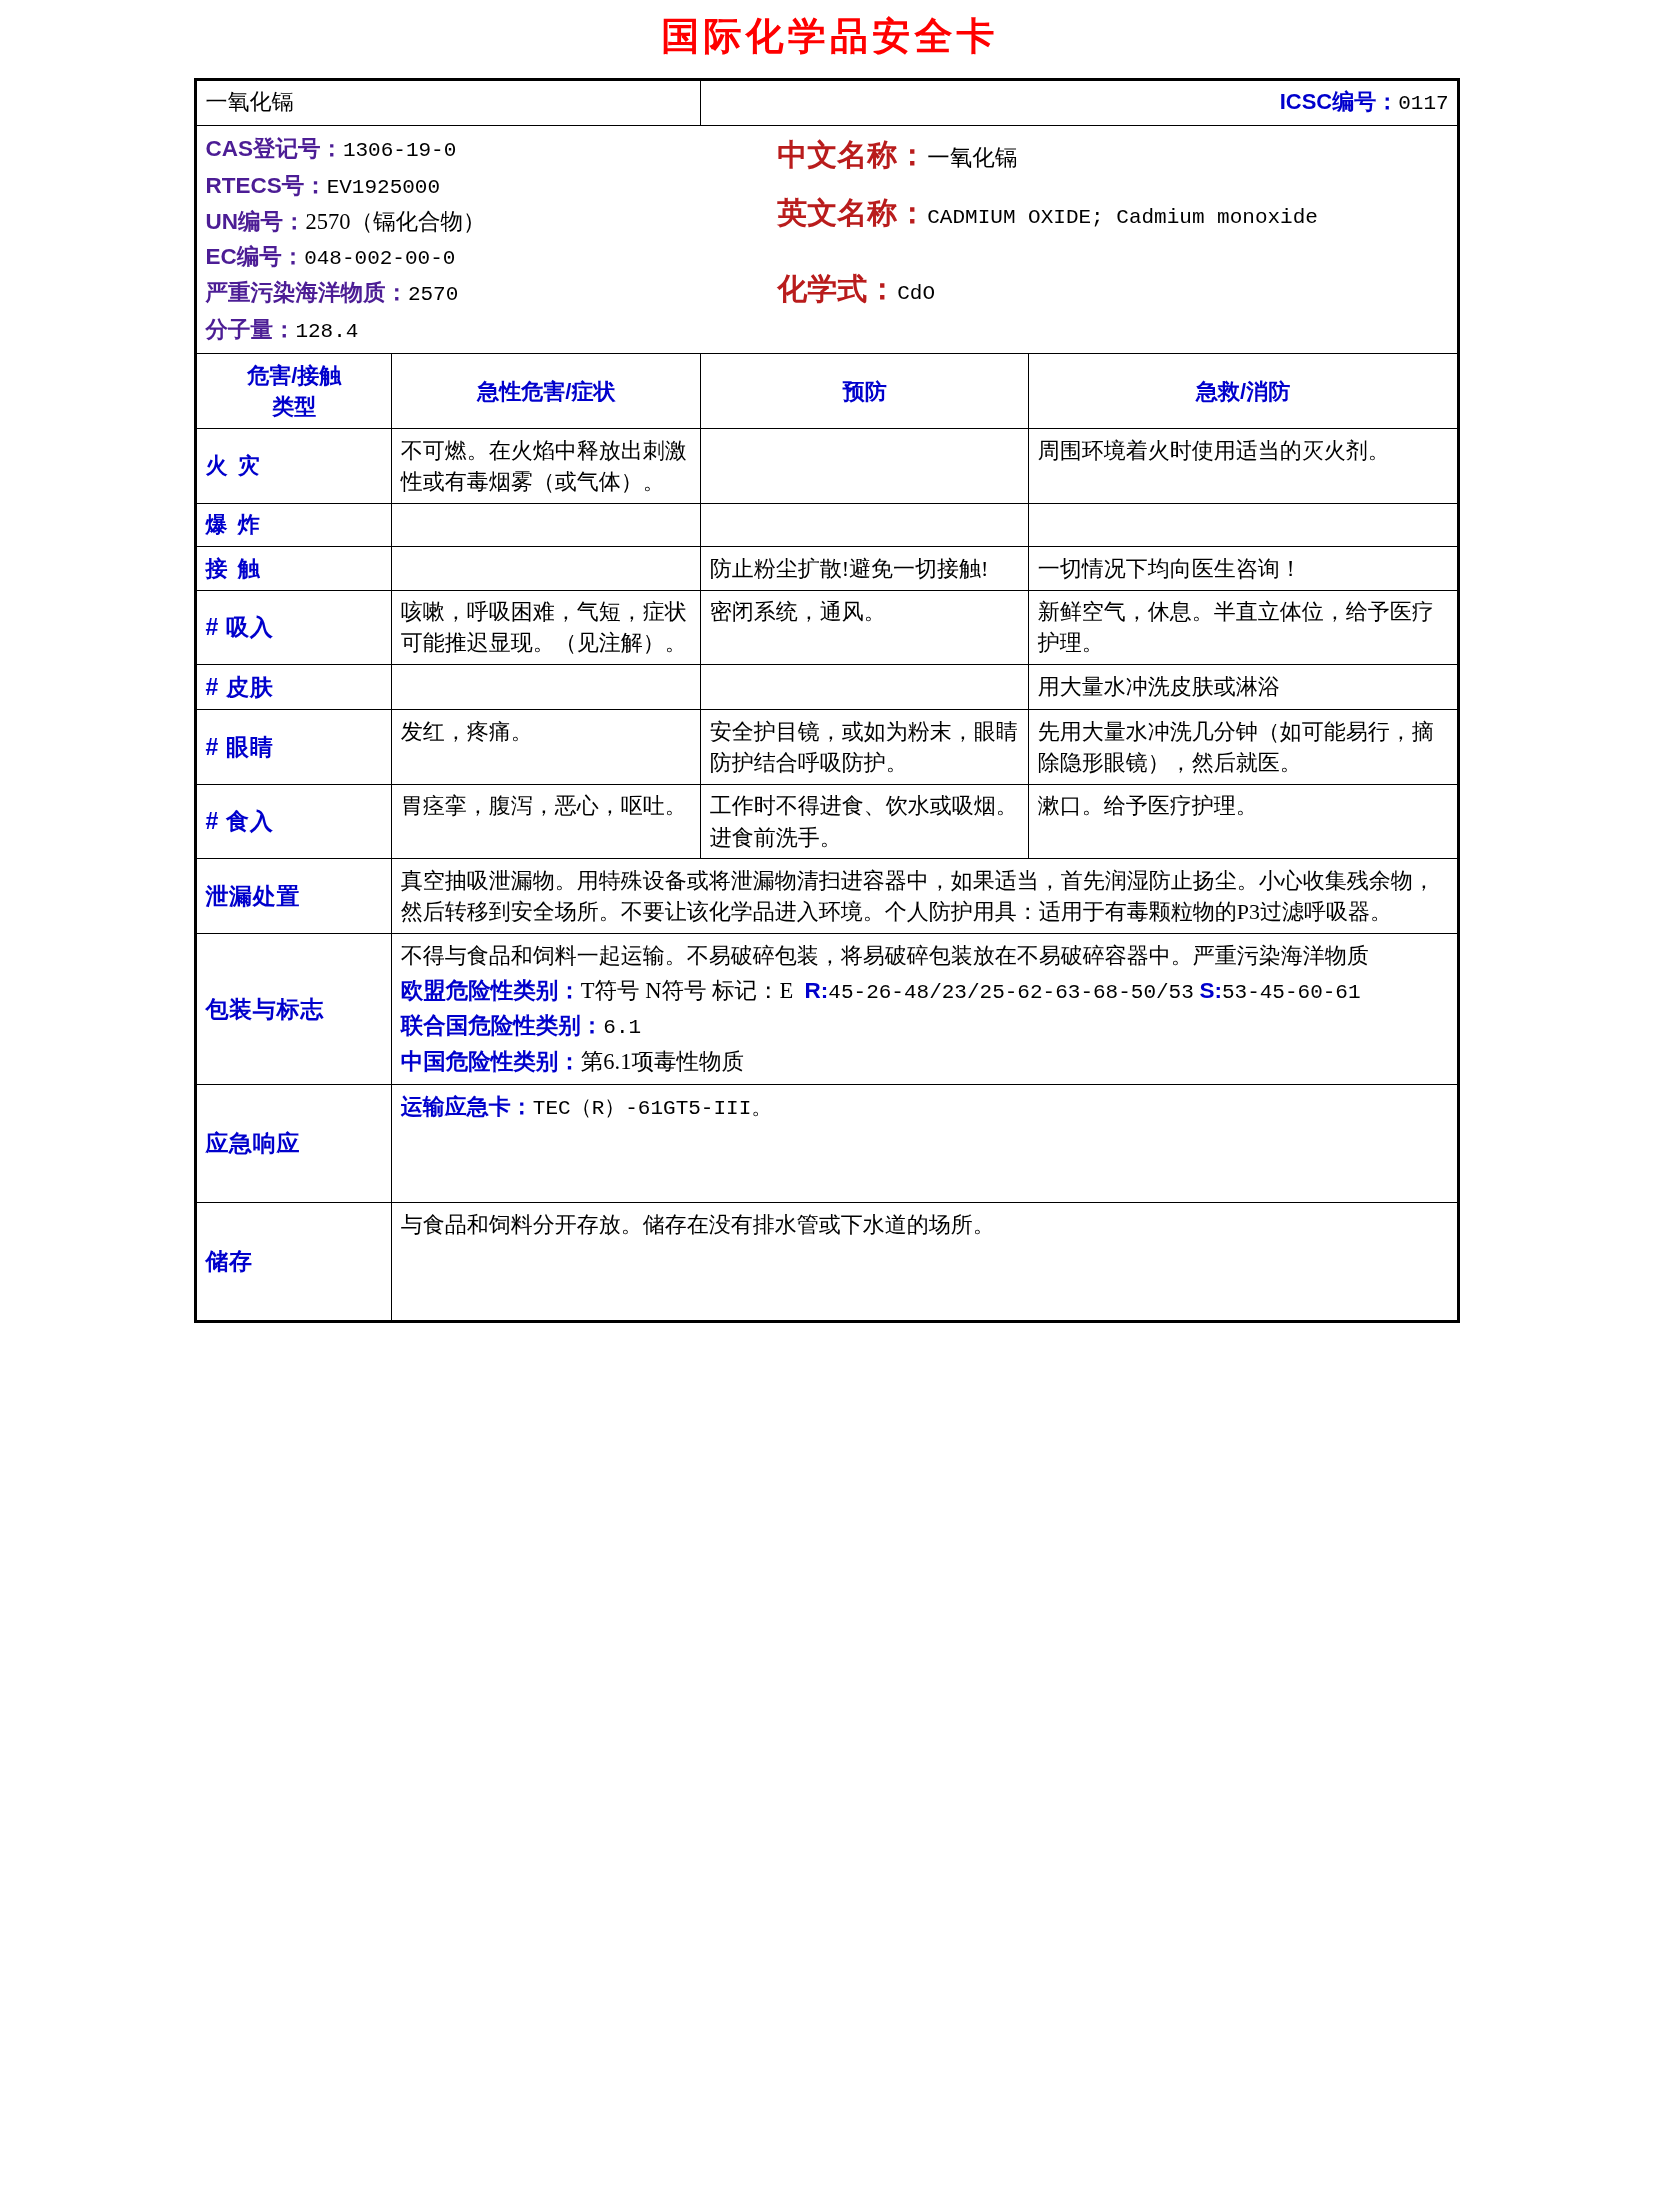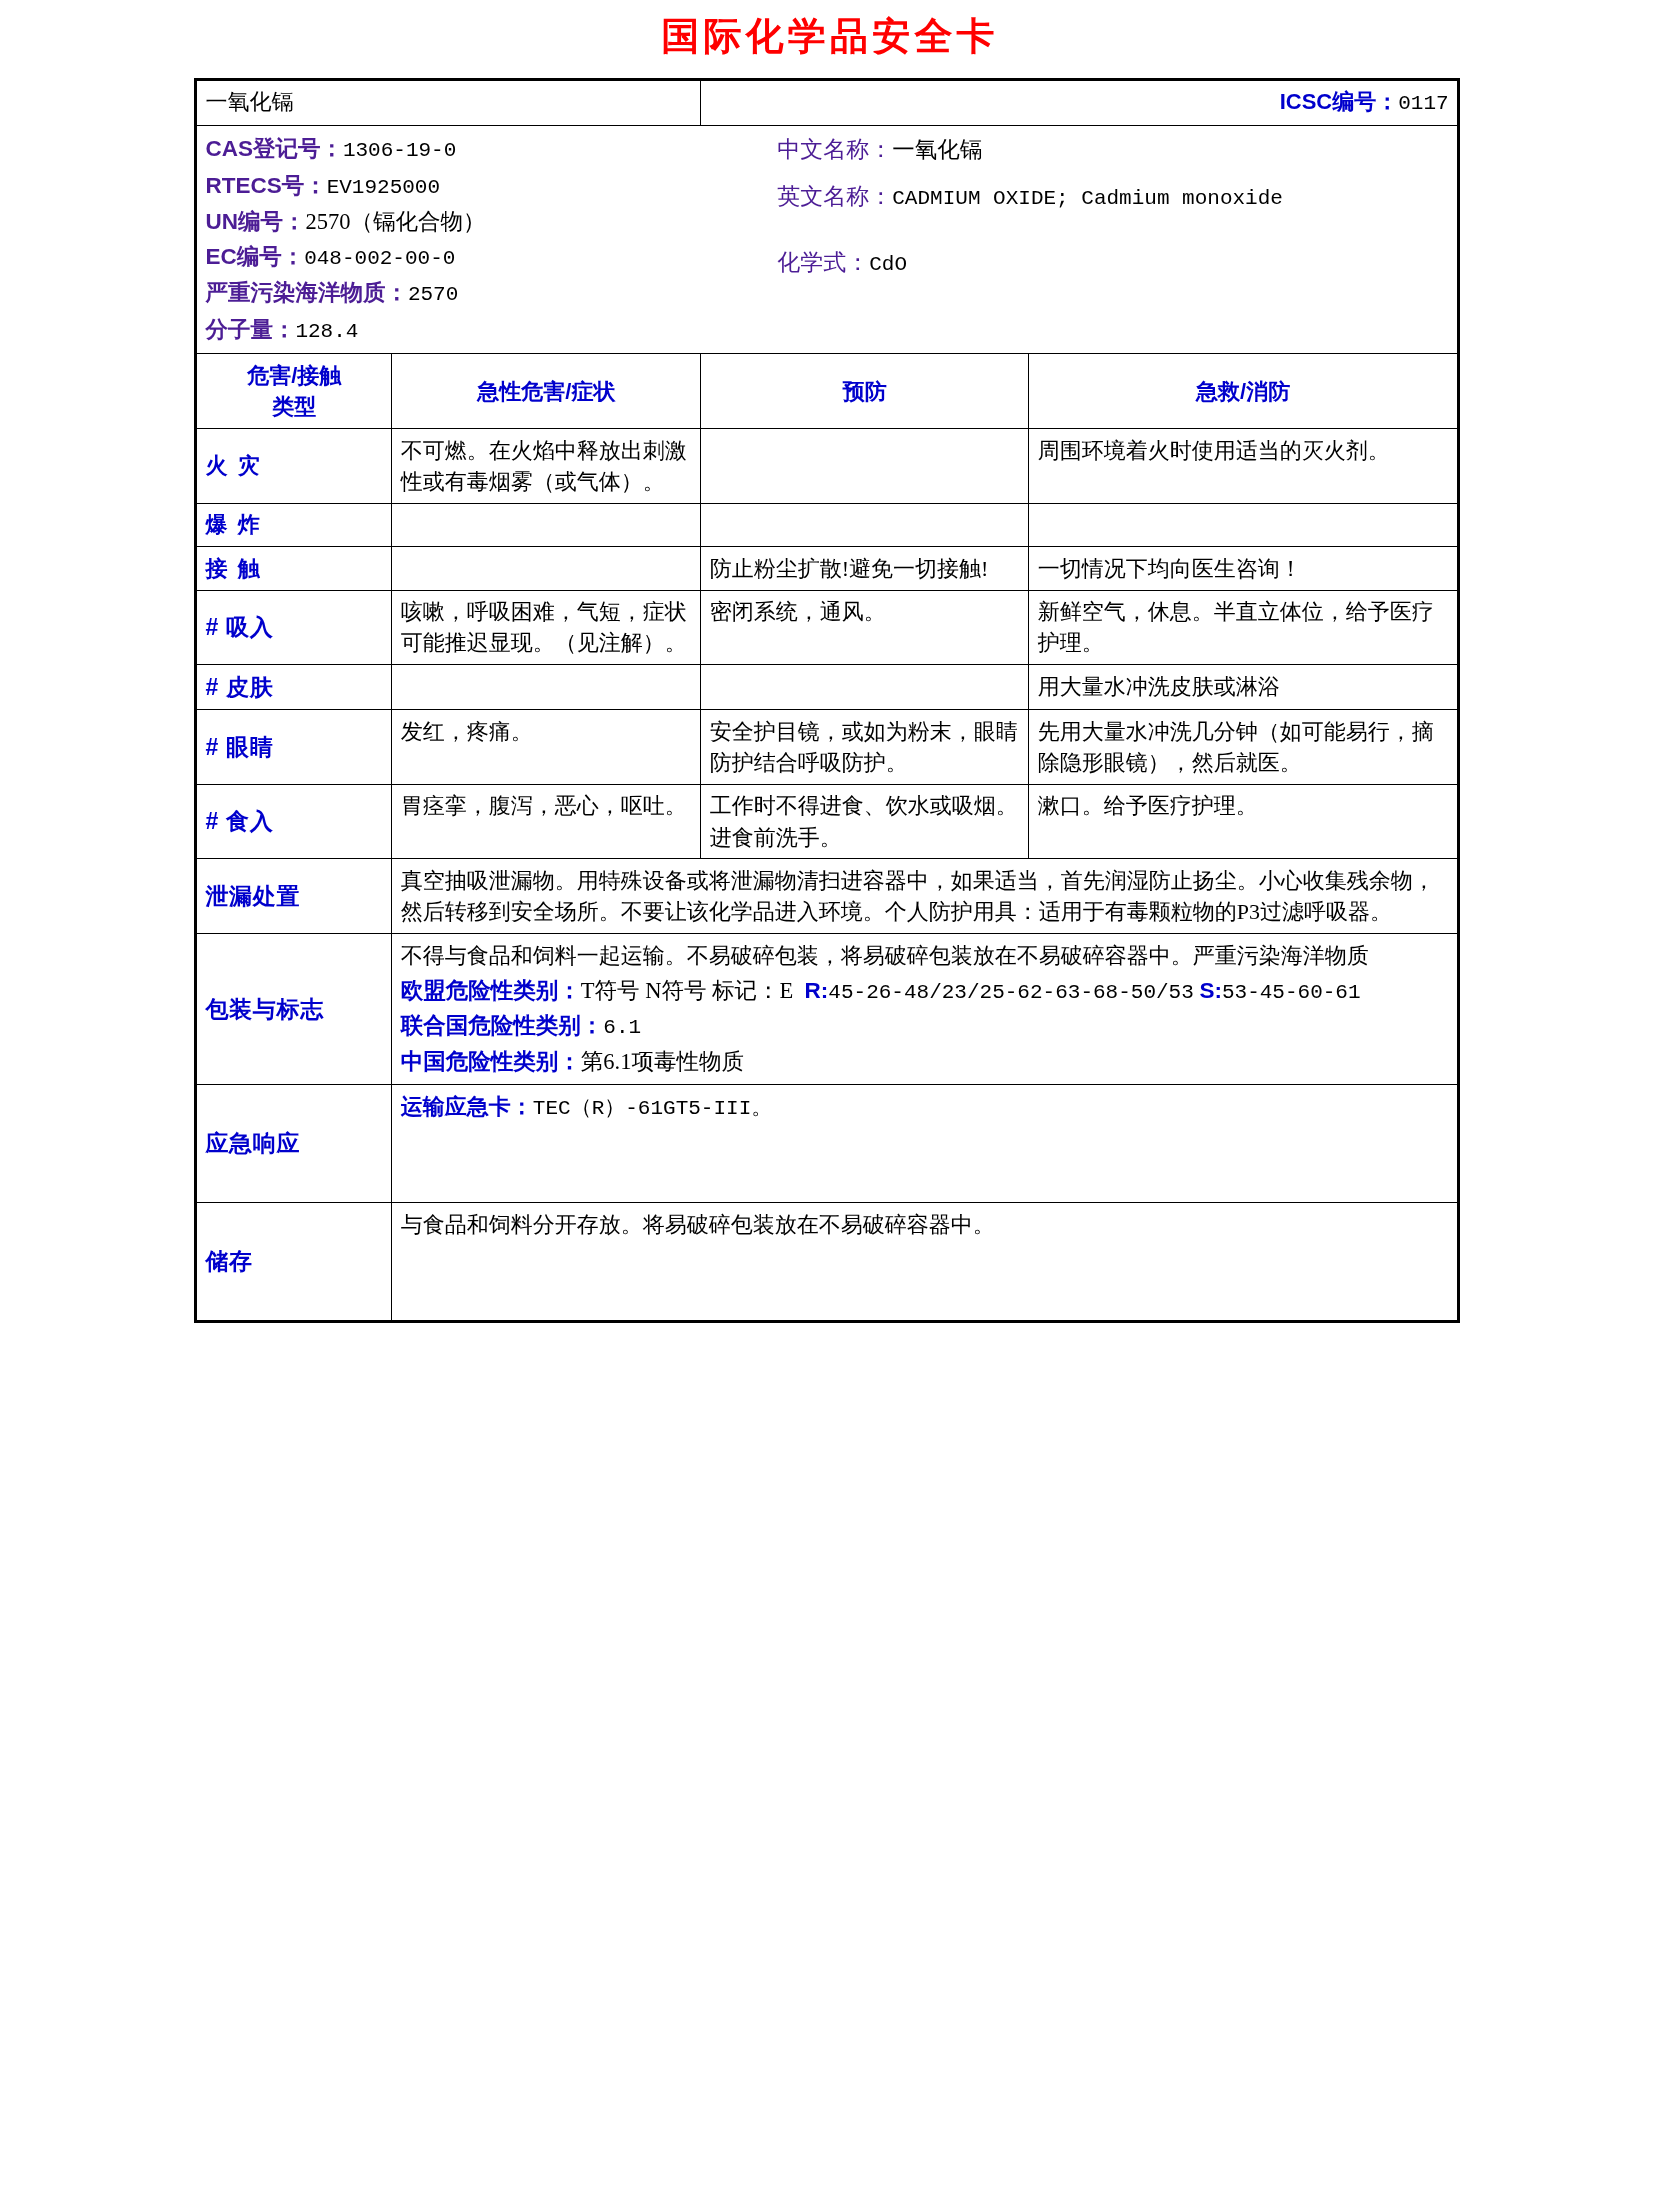--- a/index.html
+++ b/index.html
@@ -44,24 +44,24 @@
     padding: 5.6px 8.4px;
     font-size: 22px;
     line-height: 1.42;
   }
   .label-blue {
     color: #4c1d95;
     font-family: "Liberation Sans", "DejaVu Sans", sans-serif;
     font-weight: bold;
   }
   .name-blue {
-    color: #4c1d95;
-    font-family: "Liberation Sans", "DejaVu Sans", sans-serif;
-    font-weight: normal;
-    font-size: 23px;
+    color: #b91c1c;
+    font-family: "Liberation Sans", "DejaVu Sans", sans-serif;
+    font-weight: bold;
+    font-size: 30px;
   }
   
   .hdr-name {
     font-size: 23px;
     padding: 9.8px 12.7px;
   }
   .hdr-icsc {
     text-align: right;
     font-size: 23px;
     padding: 9.8px 12.7px;
@@ -302,20 +302,20 @@
 
       <tr>
         <td class="rowlabel small tall-1">应急响应</td>
         <td class="wide-cell tall-1" colspan="4">
           <span class="em-blue">运输应急卡：</span><span class="mono">TEC（R）-61GT5-III。</span>
         </td>
       </tr>
 
       <tr>
         <td class="rowlabel small tall-1">储存</td>
-        <td class="wide-cell tall-1" colspan="4">与食品和饲料分开存放。将易破碎包装放在不易破碎容器中。</td>
+        <td class="wide-cell tall-1" colspan="4">与食品和饲料分开存放。储存在没有排水管或下水道的场所。</td>
       </tr>
 
     </tbody>
       </table>
   </div>
 </div>
 
 
 </body></html>

